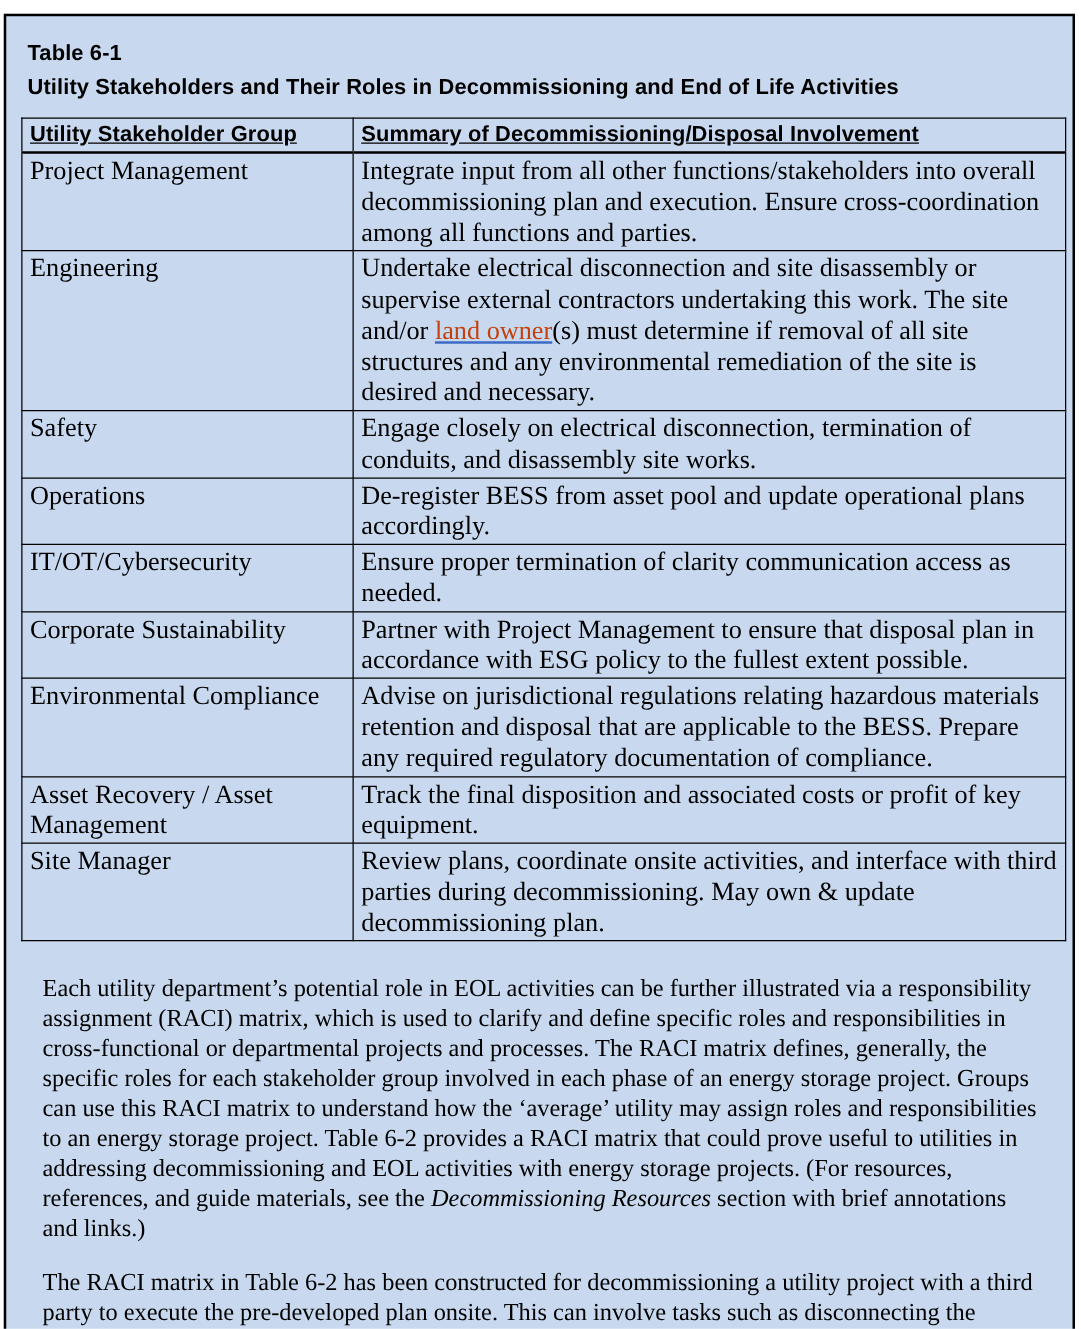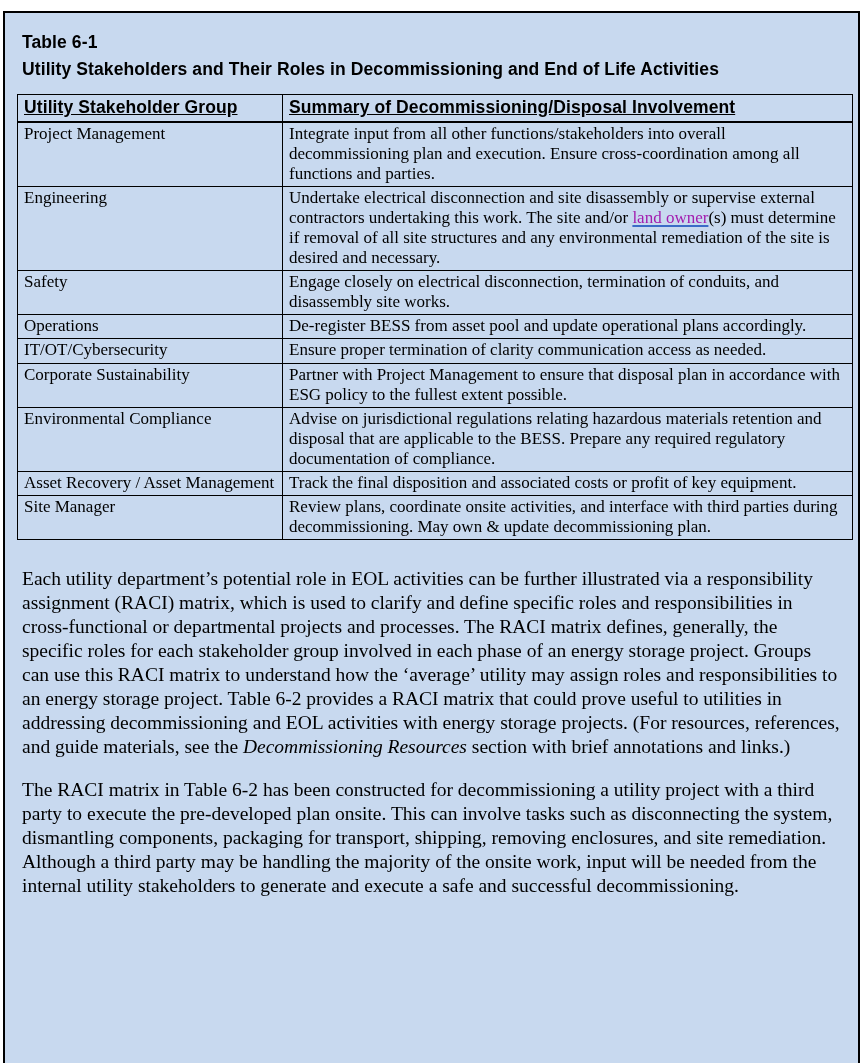--- a/index.html
+++ b/index.html
@@ -57,38 +57,38 @@
     font-family: "Liberation Sans", sans-serif;
     font-weight: bold;
     font-size: 17.5px;
     line-height: 19px;
     padding: 3px 6px 4px 6px;
     border-bottom-width: 2.5px;
     letter-spacing: 0.1px;
     text-decoration: underline;
   }
   .stk td {
-    font-size: 17px;
+    font-size: 21px;
     line-height: 1.18;
     padding: 1px 6px 2px 6px;
   }
   .col-group { width: 265px; }
   .link-underline {
-    color: #a21caf;
+    color: #c2410c;
     text-decoration: underline;
     text-decoration-color: var(--link-underline);
     text-decoration-thickness: 1.5px;
     text-underline-offset: 2px;
   }
   .bodytext {
     margin-top: 27px;
     padding: 0 8px 0 7px;
   }
   .bodytext p {
-    margin: 0;
+    margin: 12px;
     font-size: 19.5px;
     line-height: 24px;
   }
   .bodytext p + p {
     margin-top: 19px;
   }
 </style>
 </head>
 <body>
 

